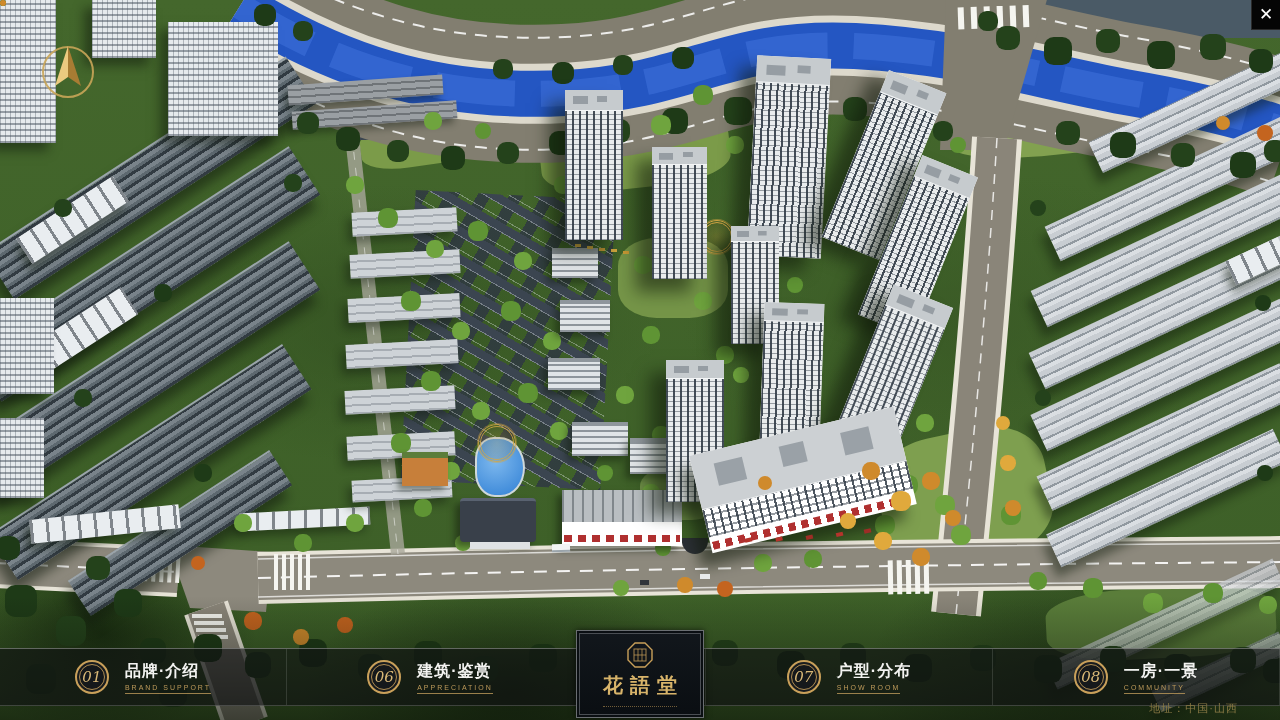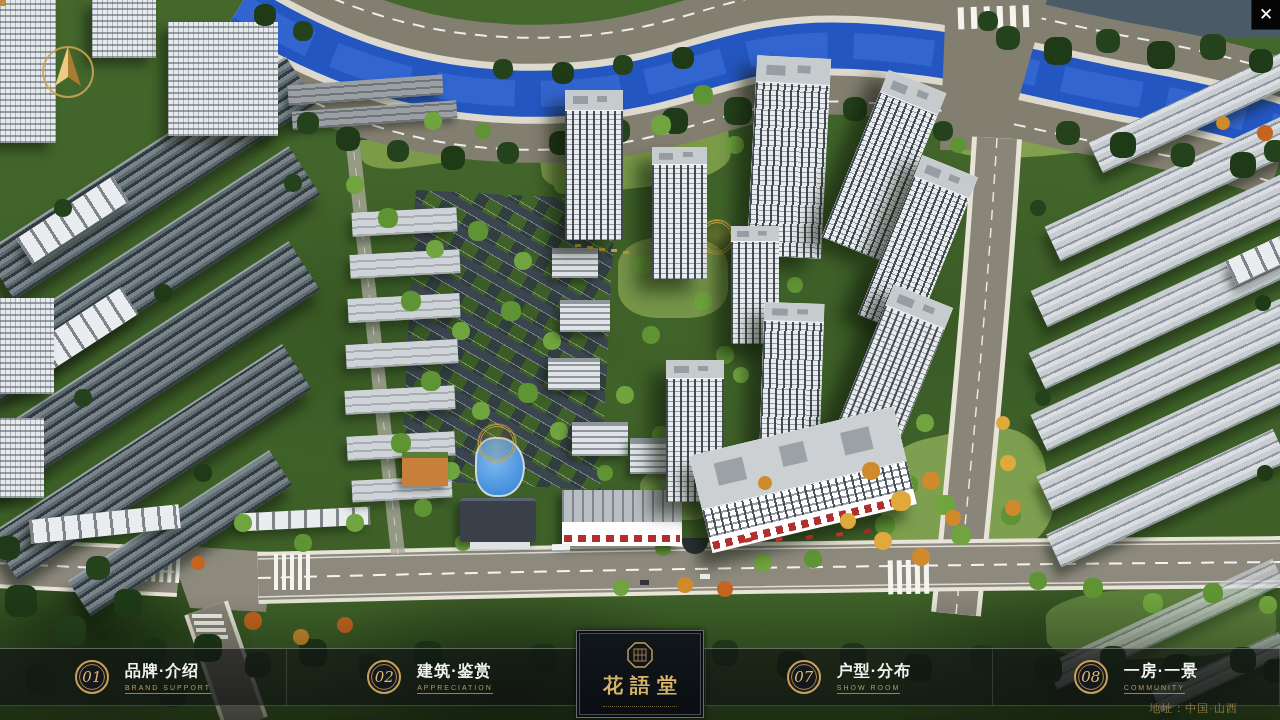--- a/index.html
+++ b/index.html
@@ -309,21 +309,21 @@
       <div class="badge">
           <span>01</span>
         </div>
       <div class="nav-text">
           <div class="nav-zh">品牌·介绍</div>
           <div class="nav-en">BRAND SUPPORT</div>
         </div>
     </div>
     <div class="nav-item">
       <div class="badge">
-          <span>02</span>
+          <span>06</span>
         </div>
       <div class="nav-text">
           <div class="nav-zh">建筑·鉴赏</div>
           <div class="nav-en">APPRECIATION</div>
         </div>
     </div>
     <div class="nav-gap"></div>
     <div class="nav-item">
       <div class="badge">
           <span>07</span>

